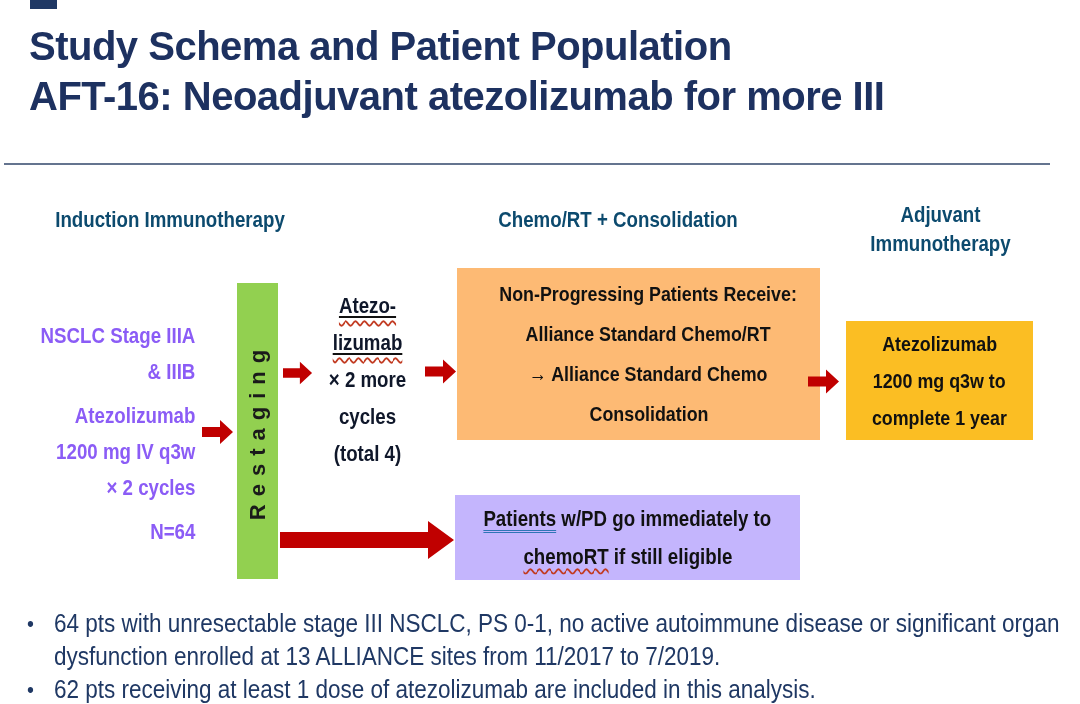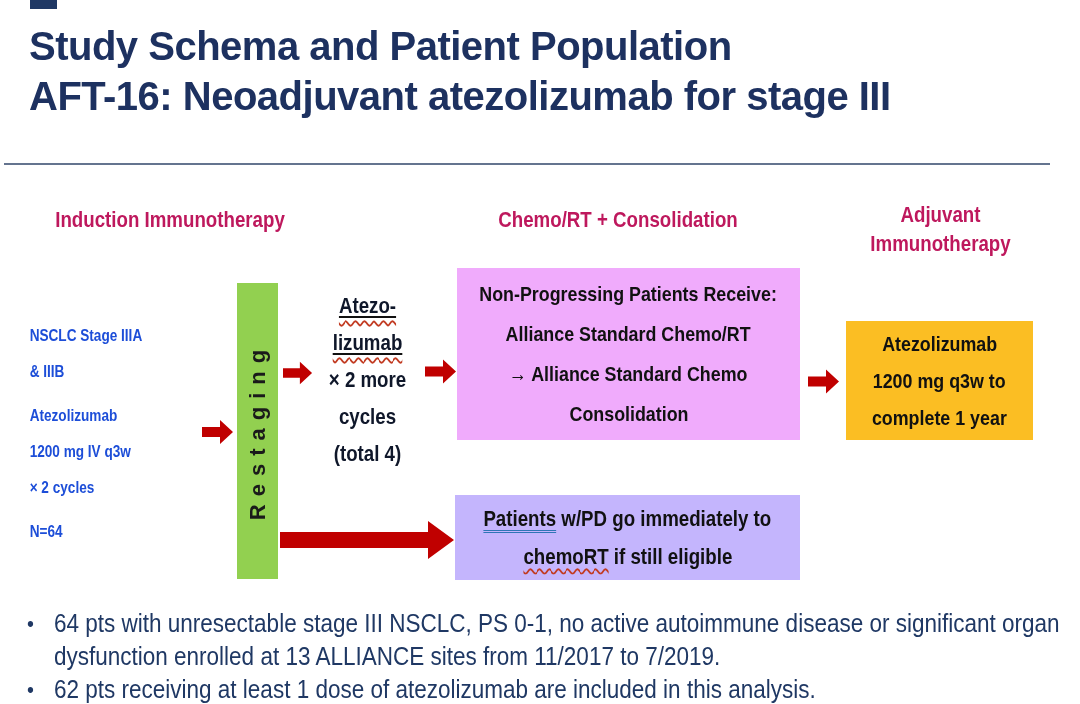--- a/index.html
+++ b/index.html
@@ -11,46 +11,46 @@
   .corner-notch{left:30px;top:0;width:27px;height:9px;background:#1f3864;}
   .title{left:25px;top:17px;width:1045px;margin:4px;font-size:40px;font-weight:bold;
          color:#1d3160;line-height:50px;letter-spacing:-0.5px;}
   .title div{white-space:nowrap;}
   .divider{left:4px;top:163px;width:1046px;height:0;border-top:2px solid #64748f;}
 
   
   .cond{transform:scaleX(0.85);transform-origin:50% 50%;white-space:nowrap;}
 
   
-  .col-header{color:#be185d;font-weight:bold;font-size:22px;text-align:center;line-height:29px;}
+  .col-header{color:#0c4a6e;font-weight:bold;font-size:22px;text-align:center;line-height:29px;}
   .h-induction{left:15px;top:205px;width:310px;}
   .h-chemo{left:443px;top:205px;width:350px;}
   .h-adjuvant{left:843px;top:200px;width:195px;}
 
   
-  .induction-text{left:15px;top:318px;width:195px;text-align:left;color:#1d4ed8;
-                  font-size:16px;font-weight:bold;line-height:36px;}
+  .induction-text{left:15px;top:318px;width:195px;text-align:right;color:#8b5cf6;
+                  font-size:22px;font-weight:bold;line-height:36px;}
   .induction-text .gap{margin-top:8px;}
 
   
   .restaging-box{left:237px;top:283px;width:41px;height:296px;background:#92d050;}
   .restaging-label{position:absolute;top:50%;left:50%;
                    transform:translate(-50%,-50%) rotate(-90deg);
                    white-space:nowrap;font-size:22px;font-weight:bold;color:#1a1a1a;
                    letter-spacing:8px;}
 
   
   .atezo-block{left:310px;top:287px;width:115px;text-align:center;color:#0f172a;
                font-size:22px;font-weight:bold;line-height:37px;}
 
   
   .flow-box{display:flex;flex-direction:column;justify-content:center;align-items:center;
             color:#111;font-weight:bold;text-align:center;}
-  .gray1{left:457px;top:268px;width:343px;height:172px;background:#f0abfc;
-         font-size:21px;line-height:40px;}
+  .gray1{left:457px;top:268px;width:343px;height:172px;background:#fdba74;
+         font-size:21px;line-height:40px;padding-left:20px;}
   .gray2{left:455px;top:495px;width:345px;height:85px;background:#c4b5fd;
          font-size:22px;line-height:38px;}
   .orange{left:846px;top:321px;width:187px;height:119px;background:#fbbe23;
           font-size:21px;line-height:37px;}
 
   
   .u-solid-wavy{text-decoration:underline wavy #c23b22;text-decoration-thickness:2px;
                 text-underline-offset:7px;}
   .u-solid-wavy>span{text-decoration:underline solid #111;text-decoration-thickness:2px;
                 text-underline-offset:3px;}
@@ -75,21 +75,21 @@
 </style>
 </head>
 <body>
 
 <div>
 
   <div class="abs corner-notch"></div>
 
   <h1 class="abs title">
     <div>Study Schema and Patient Population</div>
-    <div>AFT-16: Neoadjuvant atezolizumab for stage III</div>
+    <div>AFT-16: Neoadjuvant atezolizumab for more III</div>
   </h1>
 
   <div class="abs divider"></div>
 
   <div class="abs col-header h-induction">
     <div class="cond">Induction Immunotherapy</div>
   </div>
   <div class="abs col-header h-chemo">
     <div class="cond">Chemo/RT + Consolidation</div>
   </div>

